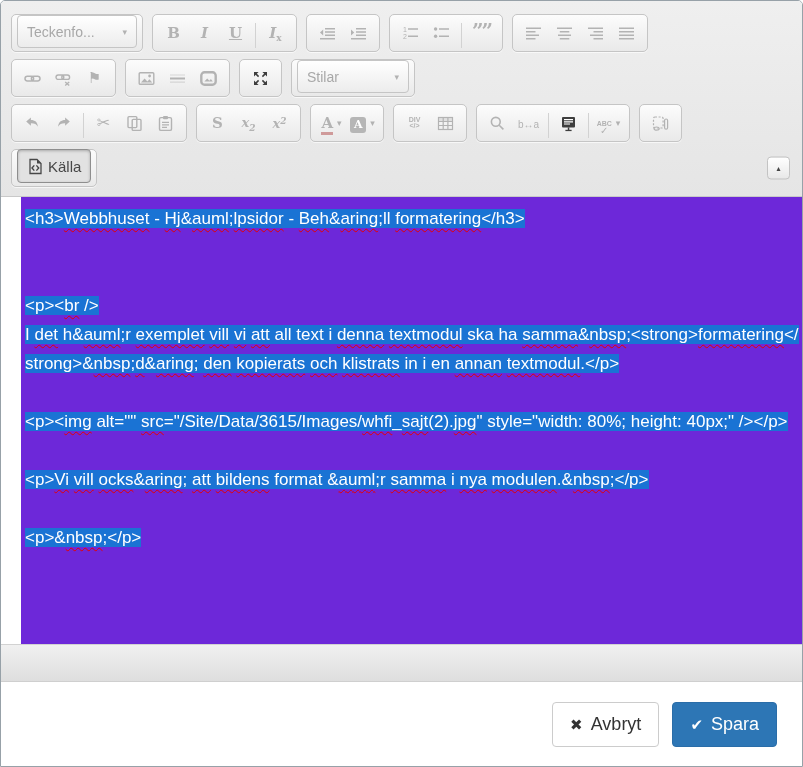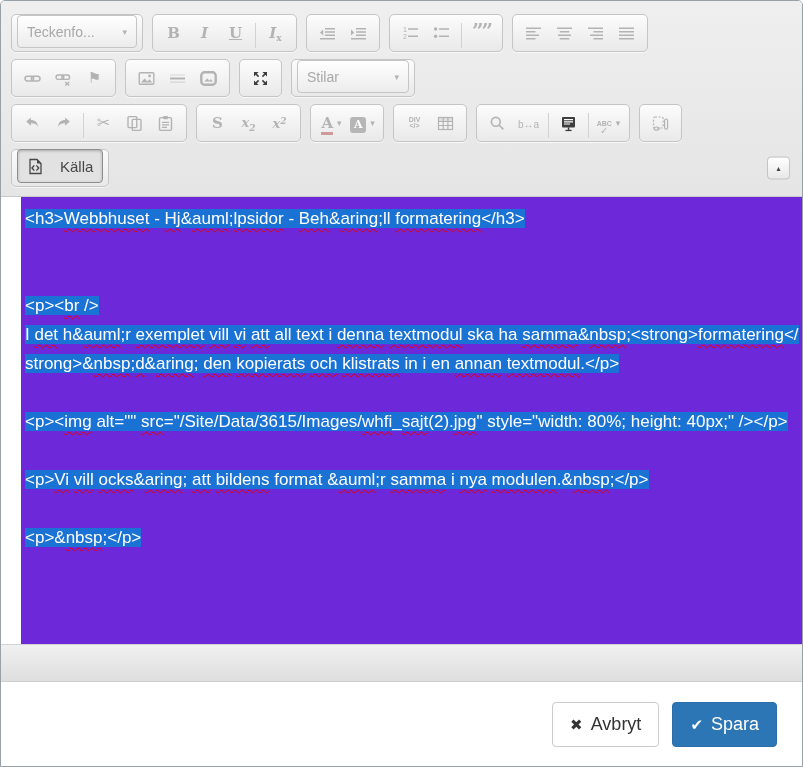--- a/index.html
+++ b/index.html
@@ -39,21 +39,21 @@
   .abox{display:inline-block;width:16px;height:16px;border-radius:3px;background:#b6b6b6;color:#fff;
     font-weight:bold;font-size:11px;line-height:16px;text-align:center;font-family:"DejaVu Serif",serif;}
   .divico{font-size:7px;font-weight:bold;line-height:6px;display:inline-block;text-align:center;letter-spacing:0;}
   .spellwrap{display:inline-flex;flex-direction:column;align-items:center;line-height:6px;}
   .spellwrap .abc{font-size:7px;font-weight:bold;}
   .spellwrap .chk{font-size:10px;line-height:8px;}
   .repl{font-size:10px;font-weight:normal;}
   
   .tb-btn.active{border:1px solid #8e8e8e;border-radius:4px;background:#e2e2e2;
     box-shadow:inset 0 1px 3px rgba(0,0,0,.25);height:34px;padding:0 9px;color:#474747;}
-  .tb-btn.active .tb-label{font-size:15px;margin-left:16px;color:#474747;}
+  .tb-btn.active .tb-label{font-size:15px;margin-left:4px;color:#474747;}
   .collapse-btn{position:absolute;right:2px;top:50%;transform:translateY(-50%);width:23px;height:23px;
     border:1px solid #c3c3c3;border-radius:4px;background:linear-gradient(#fff,#e8e8e8);
     display:flex;align-items:center;justify-content:center;color:#444;font-size:8px;cursor:pointer;}
   
   .src{flex:1 1 auto;background:#6d28d9;padding:7px 20px 0 4px;font-size:17px;line-height:29px;
     color:#000;overflow:hidden;cursor:text;margin-left:20px;}
   .src-line{white-space:pre;}
   .sel{background:var(--selection);color:#fff;}
   .sp{text-decoration-line:underline;text-decoration-style:wavy;text-decoration-color:var(--squiggle);
     text-decoration-thickness:1px;text-underline-offset:4px;}

